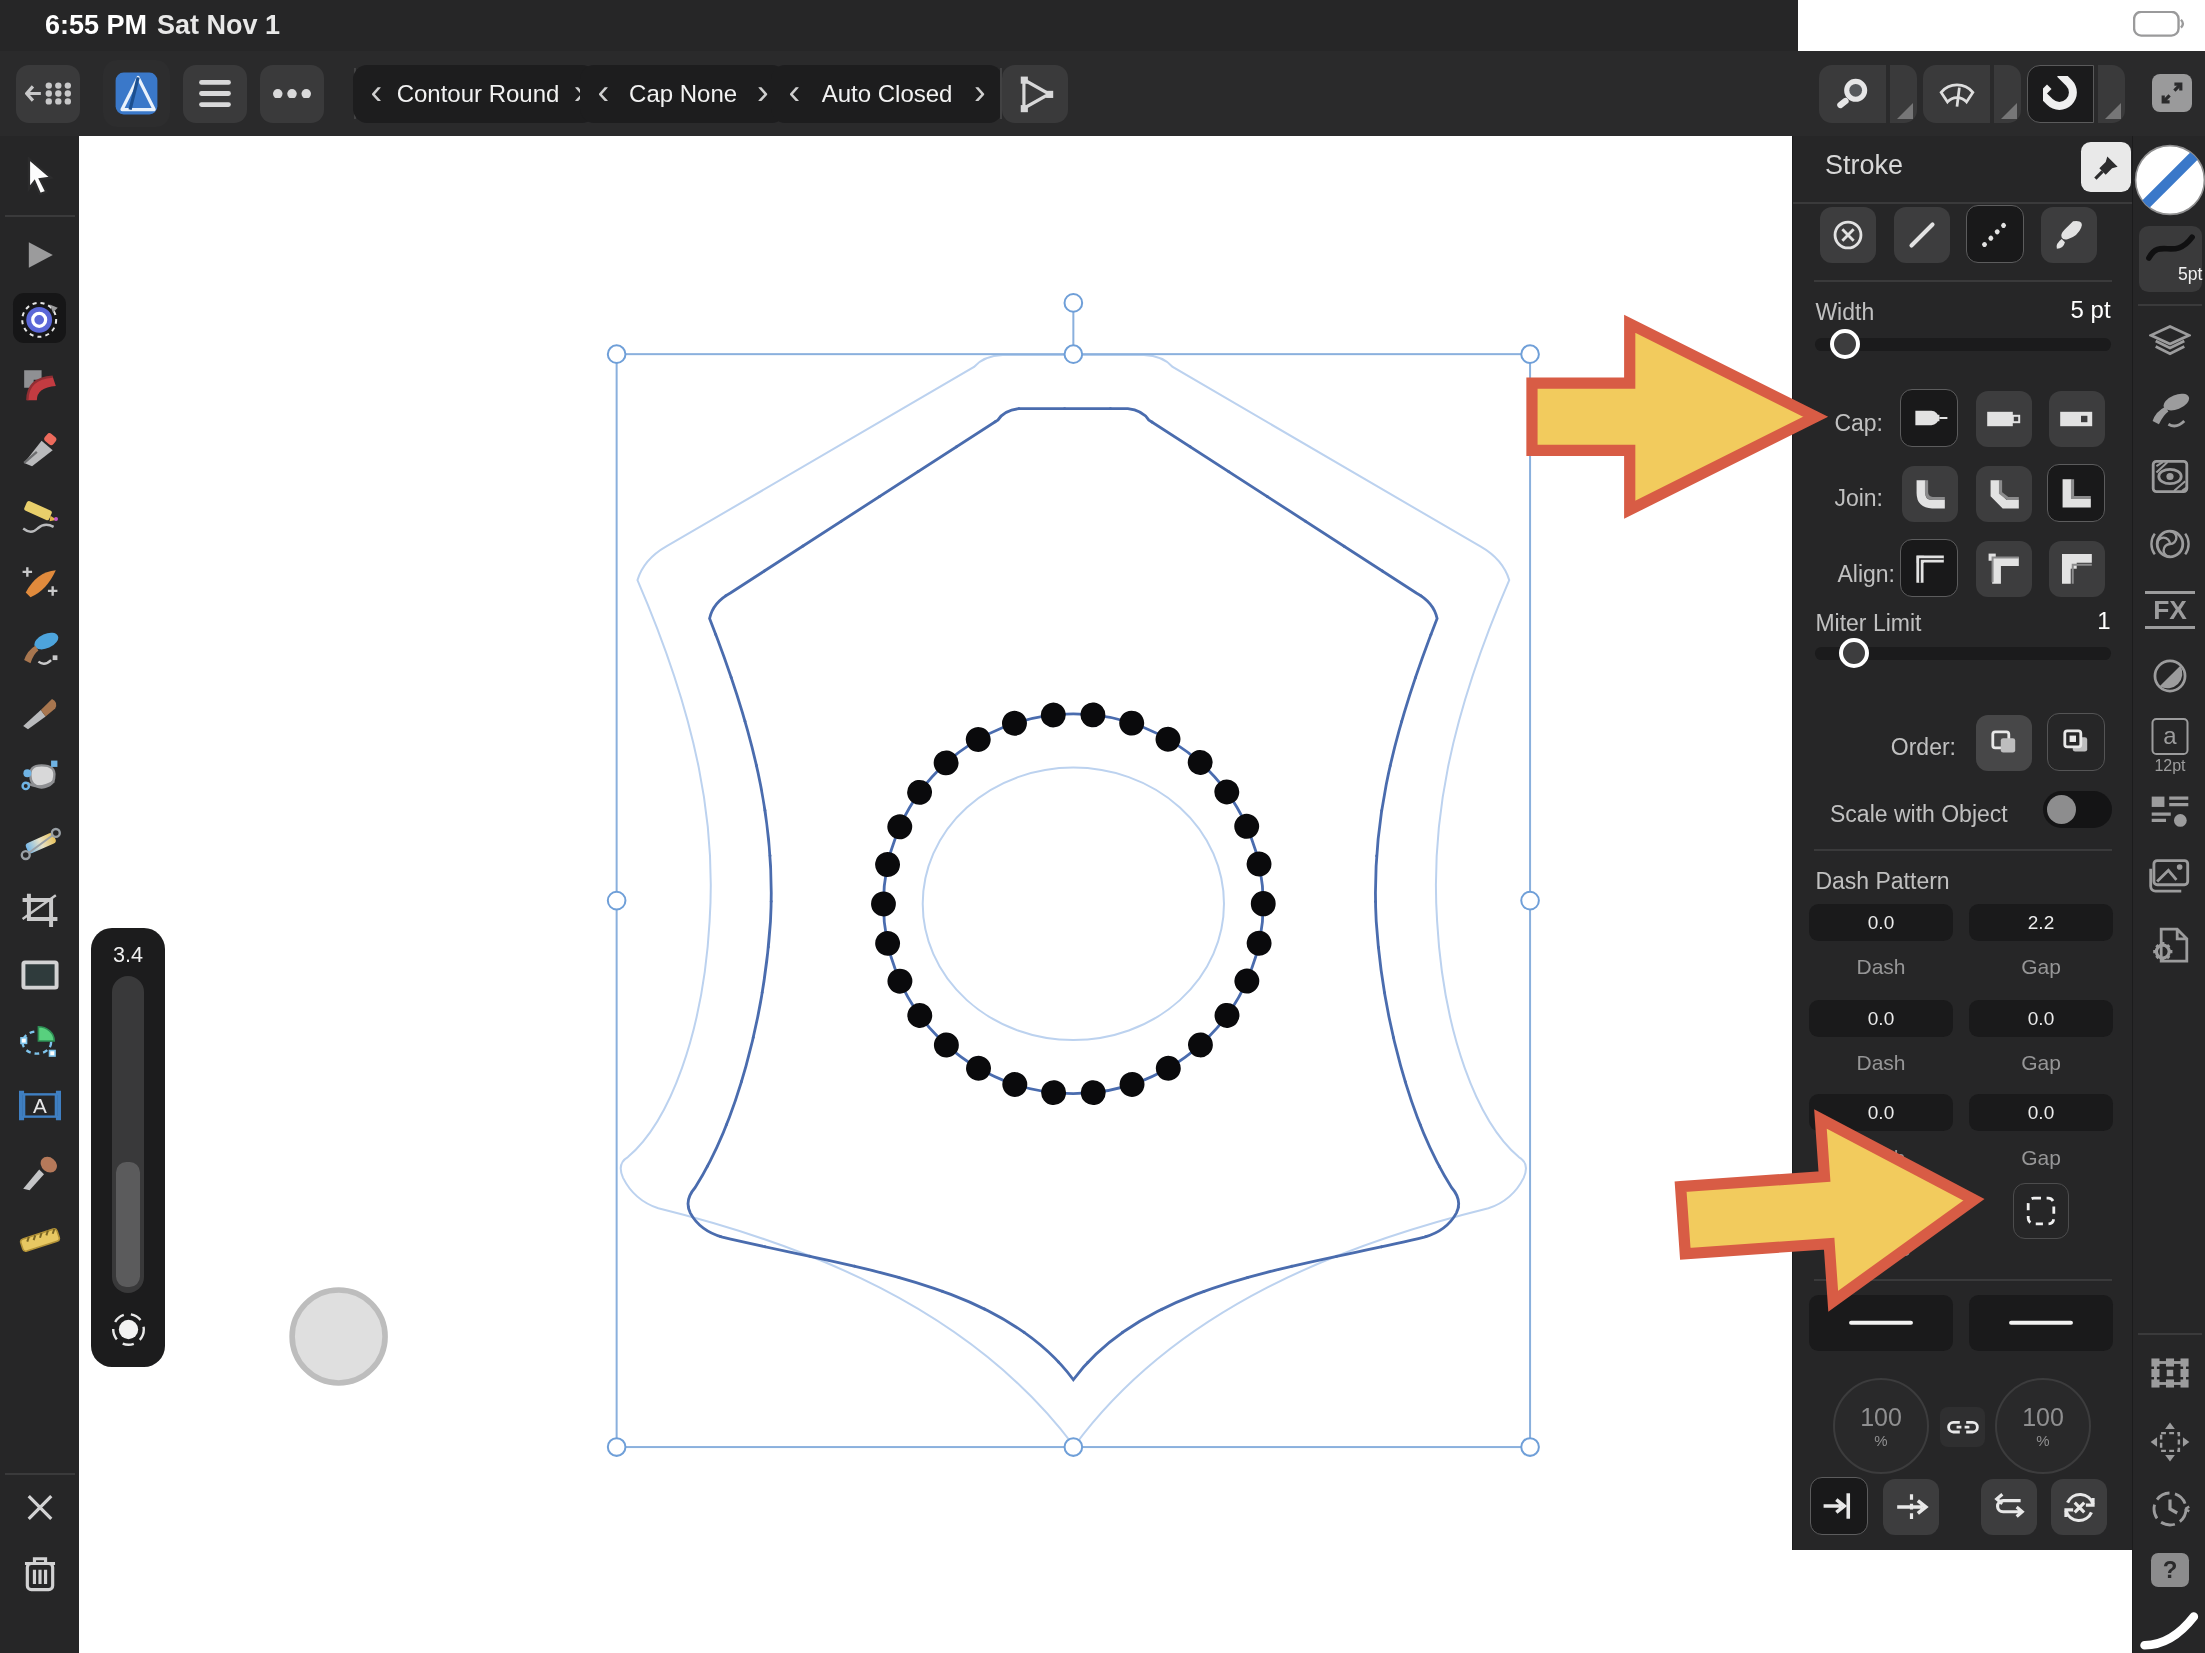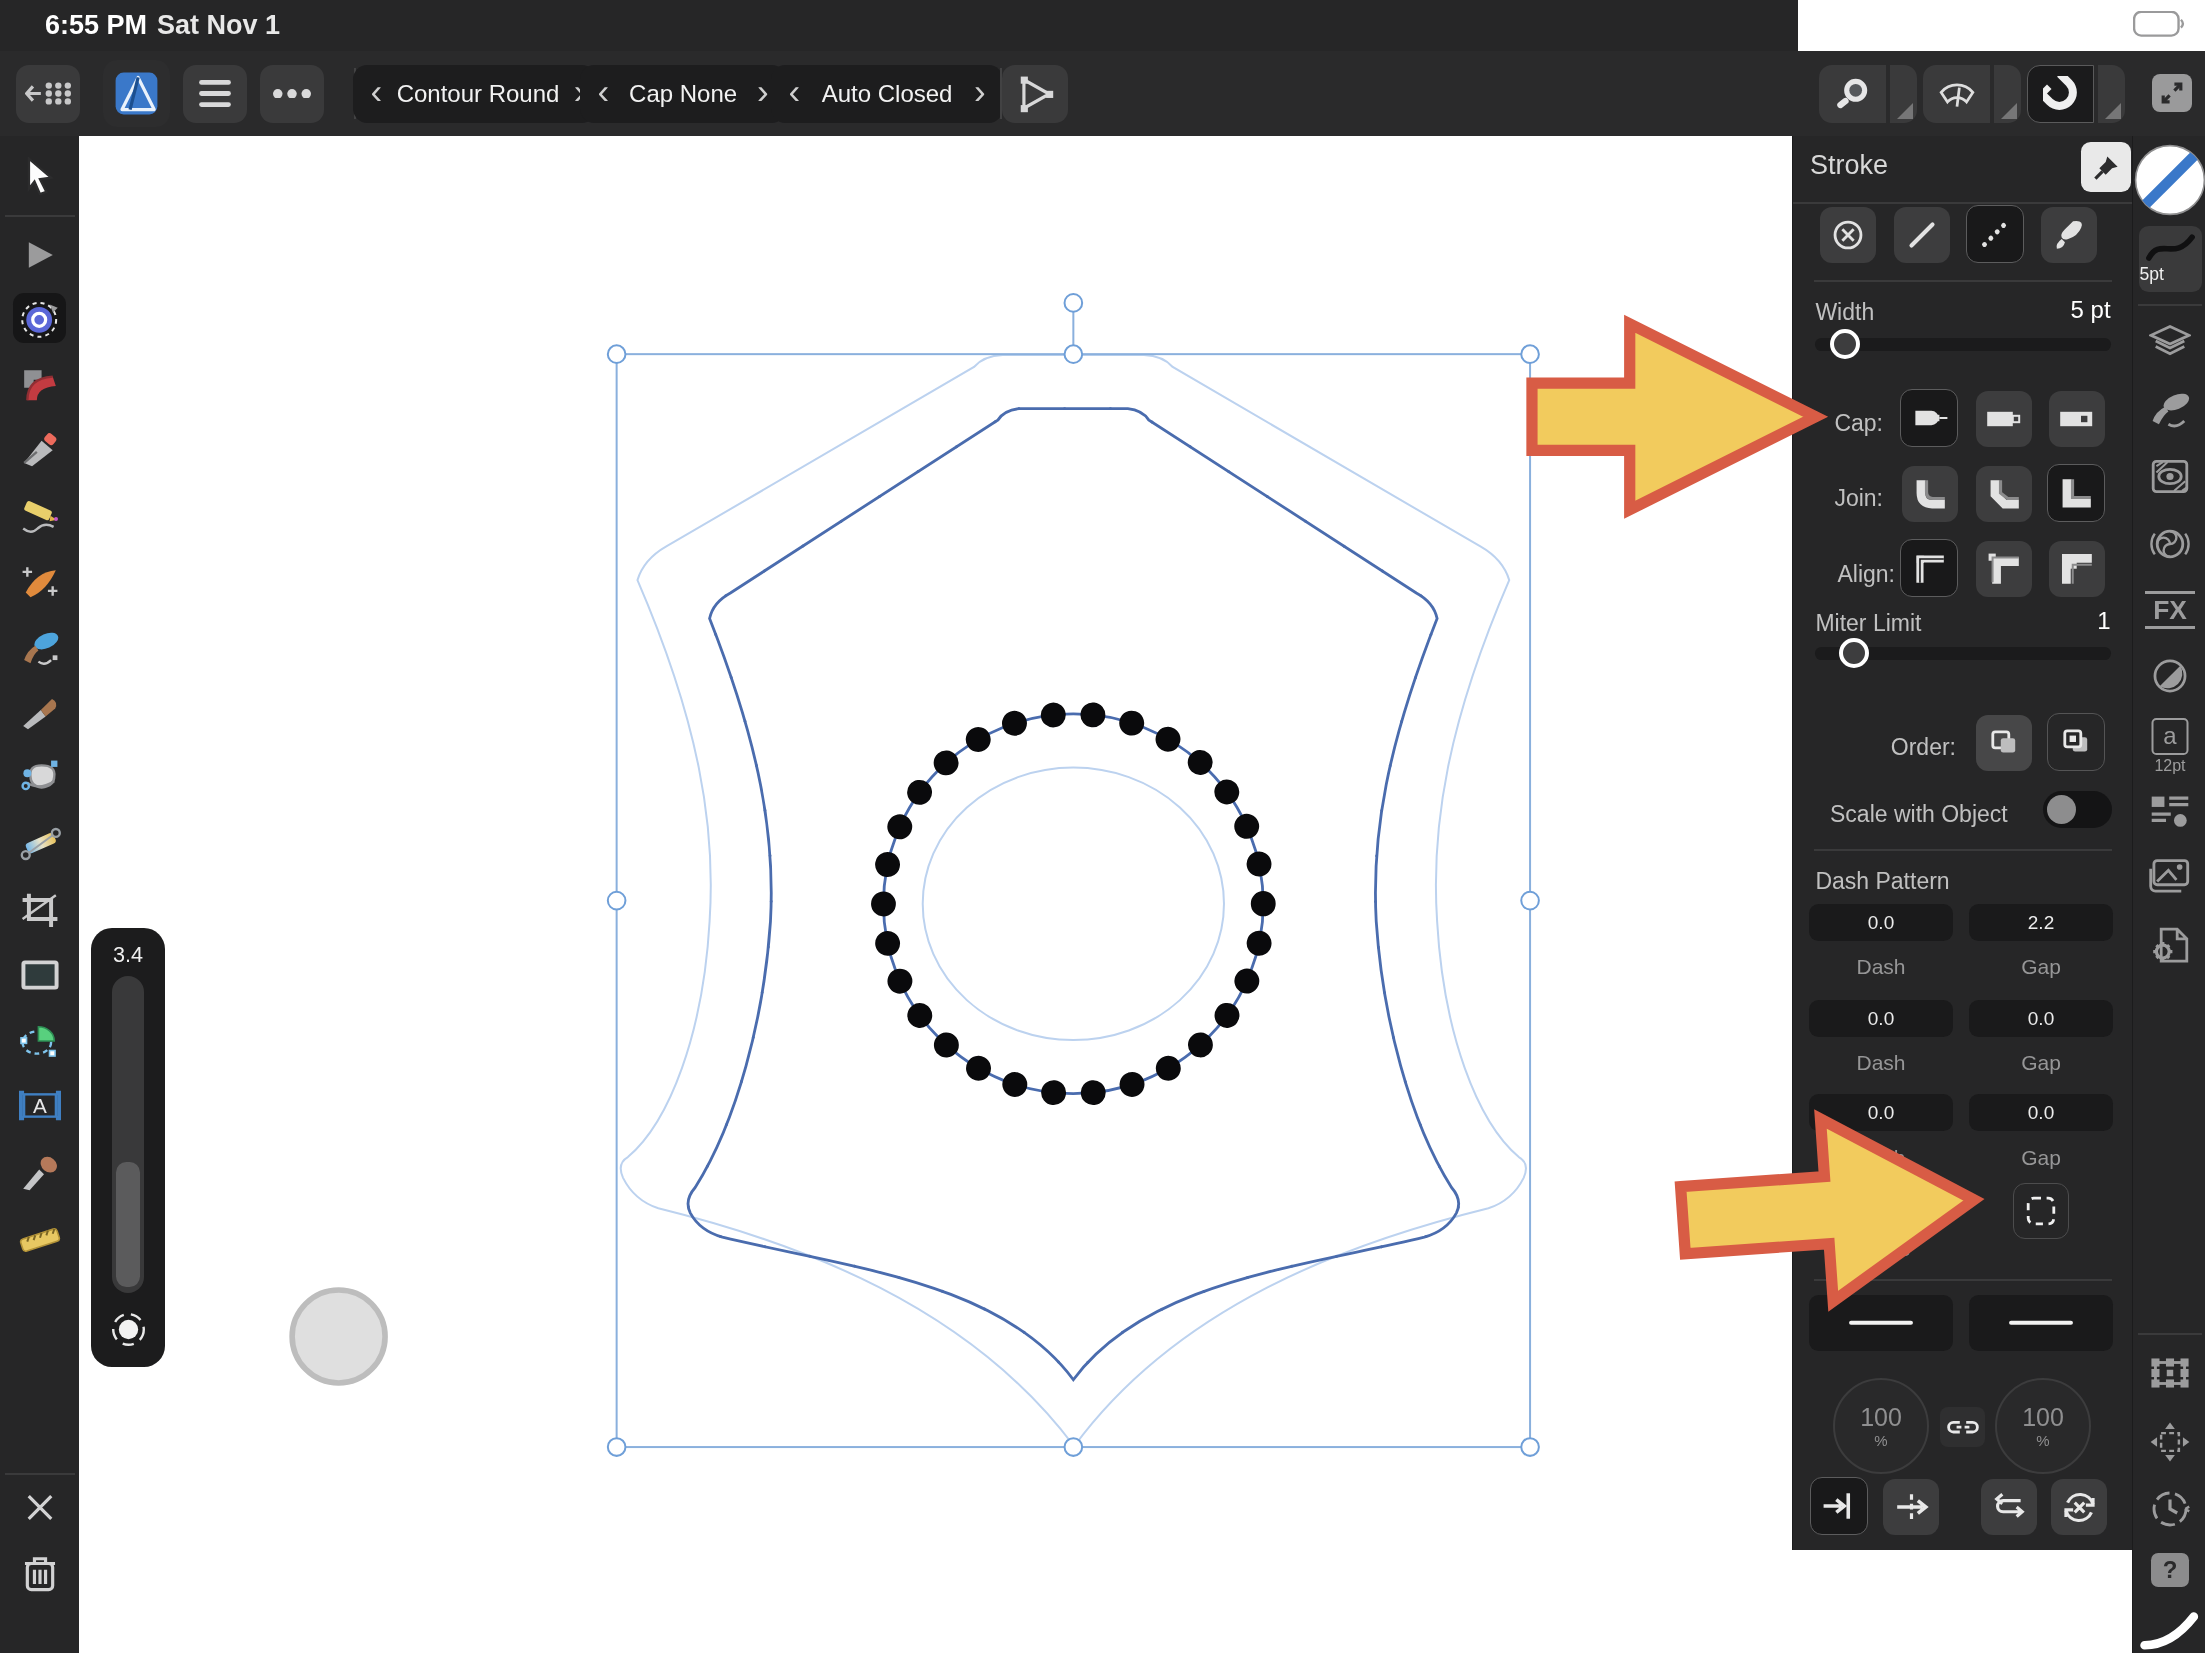--- a/index.html
+++ b/index.html
@@ -317,21 +317,21 @@
     <svg class="railico" style="top:1357px;" width="29" height="29" viewBox="0 0 36 36">
         <path d="M4 4 L32 32 M32 4 L4 32" stroke="#d2d2d3" stroke-width="4"></path>
       </svg>
     <svg class="railico" style="top:1418px;" width="34" height="38" viewBox="0 0 42 48">
       <rect x="5" y="12" width="32" height="33" rx="5" fill="none" stroke="#d2d2d3" stroke-width="4"></rect>
       <path d="M2 12 H40 M14 12 V6 H28 V12 M14 20 V38 M21 20 V38 M28 20 V38" fill="none" stroke="#d2d2d3" stroke-width="4"></path>
     </svg>
   </div>
 
   <div class="abs" id="panel">
-    <span class="abs ptitle" style="left:17px;top:14.4px;text-align:right;">Stroke</span>
+    <span class="abs ptitle" style="left:32px;top:14.4px;text-align:right;">Stroke</span>
     <div class="abs" style="left:288px;top:6.4px;width:50px;height:50px;background:#e9e9e9;border-radius:9.6px;display:flex;align-items:center;justify-content:center;">
       <svg width="27" height="27" viewBox="0 0 34 34">
         <path d="M18 3 L31 16 L24 18 L16 26 L8 18 L16 10 Z" fill="#2c2c2d"></path>
           <path d="M12 22 L3 31" stroke="#2c2c2d" stroke-width="4"></path>
       </svg>
     </div>
     <div class="hdiv" style="left:0px;top:66px;width:340px;"></div>
 
     <div class="optbtn" style="left:27px;top:71px;">
       <svg width="34" height="34" viewBox="0 0 42 42">
@@ -549,21 +549,21 @@
             <circle cx="45" cy="45" r="43"></circle>
           </clipPath>
         </defs>
       <circle cx="45" cy="45" r="43" fill="#ffffff" stroke="#8f8f90" stroke-width="2"></circle>
       <line x1="12" y1="78" x2="78" y2="12" stroke="#3a78c9" stroke-width="13" clip-path="url(#cp1)"></line>
     </svg>
     <div class="abs" style="left:6.4px;top:90px;width:63px;height:66px;background:#3a3a3b;border-radius:9.6px;">
       <svg width="63" height="40" viewBox="0 0 78 50">
         <path d="M12 40 C26 14 44 44 66 14" fill="none" stroke="#101011" stroke-width="7" stroke-linecap="round"></path>
       </svg>
-      <div style="text-align:left;font-size:17.6px;color:#f0f0f0;margin-top:-1.6px;">5pt</div>
+      <div style="text-align:right;font-size:17.6px;color:#f0f0f0;margin-top:-1.6px;">5pt</div>
     </div>
     <div class="hdiv" style="left:4.8px;top:168px;width:64px;"></div>
 
     <svg class="railico" style="top:189px;" width="42" height="35" viewBox="0 0 52 44">
       <path d="M26 2 L50 13 L26 24 L2 13 Z M8 20 L26 29 L44 20 M8 27 L26 36 L44 27" fill="none" stroke="#9c9c9d" stroke-width="3.5"></path>
     </svg>
     <svg class="railico" style="top:255px;" width="42" height="38" viewBox="0 0 52 48">
       <ellipse cx="34" cy="14" rx="17" ry="9" transform="rotate(-22 34 14)" fill="#9c9c9d"></ellipse>
       <path d="M20 20 Q8 26 4 38 L12 42 Q18 30 24 26 Z" fill="#9c9c9d"></path>
         <path d="M24 42 q10 6 20 -4" fill="none" stroke="#9c9c9d" stroke-width="3.5"></path>

